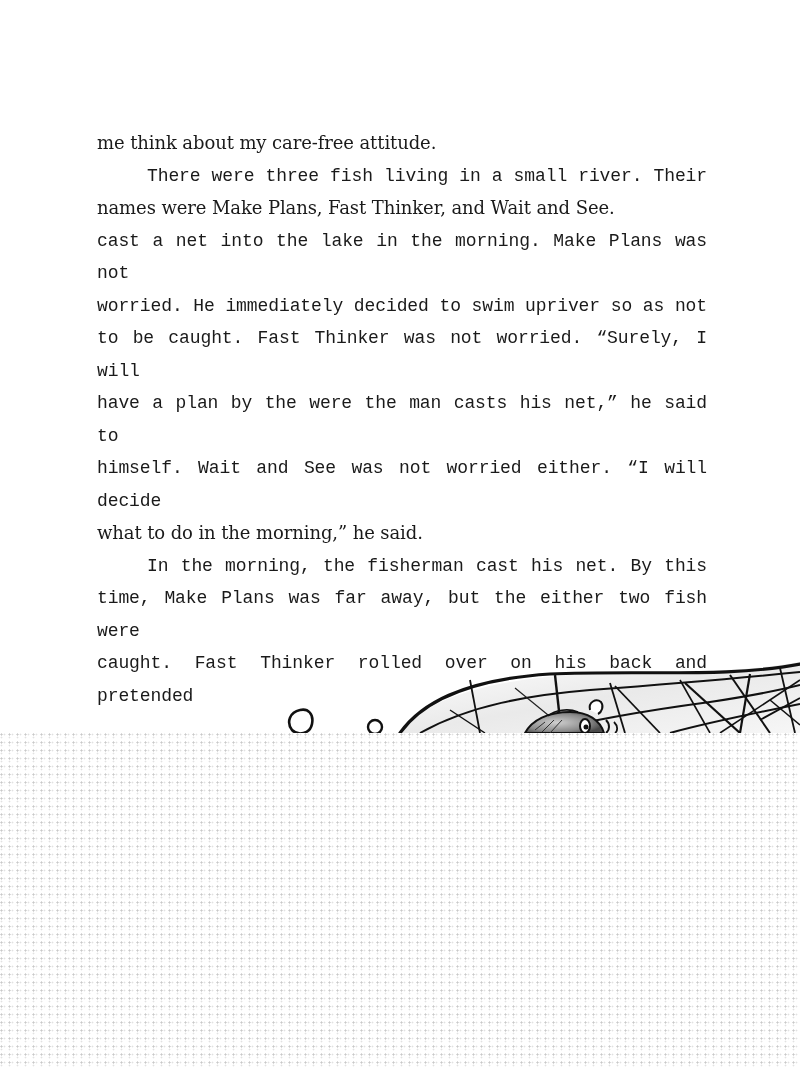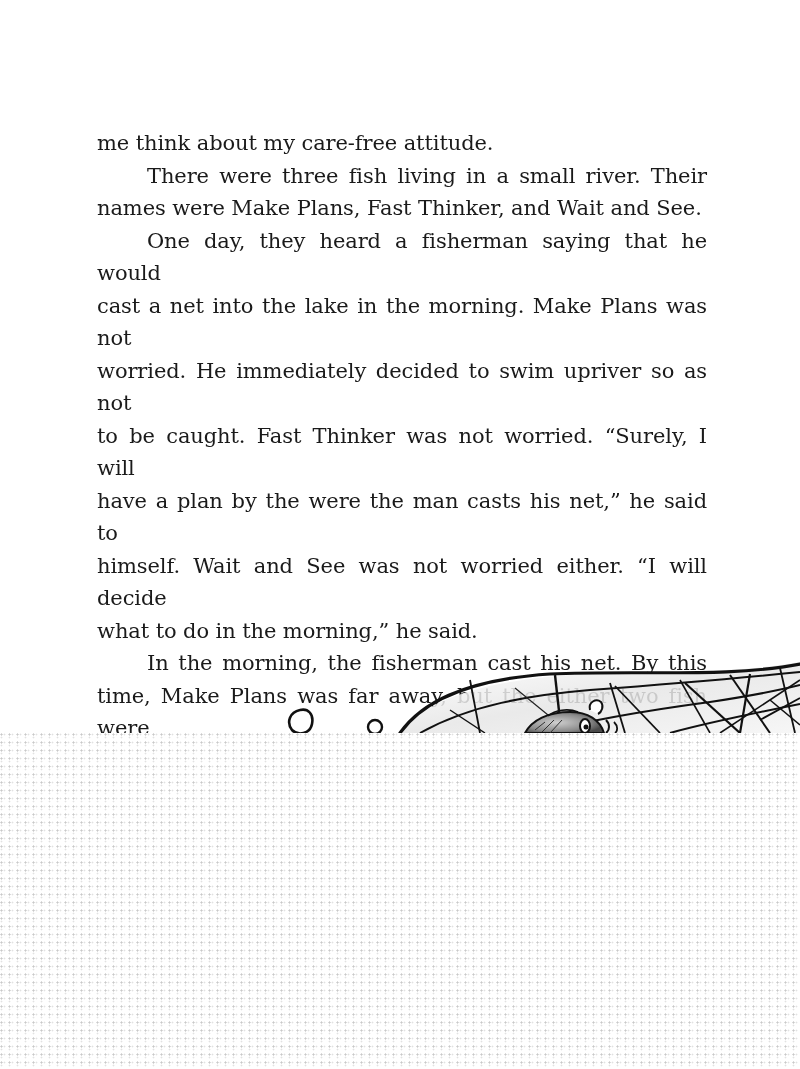--- a/index.html
+++ b/index.html
@@ -21,37 +21,38 @@
       width: 800px;
       height: 733px;
       background: #ffffff;
       overflow: hidden;
     }
     .text-block {
       position: absolute;
       left: 97px;
       top: 127px;
       width: 610px;
-      font-size: 21px;
+      font-size: 18px;
       line-height: 32.5px;
       letter-spacing: -0.1px;
     }
     .para {
       margin: 0;
       text-align: justify;
       text-align-last: left;
     }
     .line {
       display: block;
       white-space: nowrap;
     }
     .line.justify {
       text-align: justify;
       text-align-last: justify;
       white-space: normal;
+      font-family: Liberation Mono, monospace;
     }
     .illustration {
       position: absolute;
       left: 270px;
       top: 650px;
       width: 530px;
       height: 83px;
       overflow: hidden;
     }
     .dots-area {
@@ -77,21 +78,20 @@
     <p class="para">
       <span class="line">me think about my care-free attitude.</span>
     </p>
 
     <p class="para">
       <span class="line justify" style="text-indent:50px">There were three fish living in a small river. Their</span>
       <span class="line">names were Make Plans, Fast Thinker, and Wait and See.</span>
     </p>
 
     <p class="para">
-      <span class="line justify" style="text-indent:50px">One day, they heard a fisherman saying that he would</span>
       <span class="line justify">cast a net into the lake in the morning. Make Plans was not</span>
       <span class="line justify">worried. He immediately decided to swim upriver so as not</span>
       <span class="line justify">to be caught. Fast Thinker was not worried. “Surely, I will</span>
       <span class="line justify">have a plan by the were the man casts his net,” he said to</span>
       <span class="line justify">himself. Wait and See was not worried either. “I will decide</span>
       <span class="line">what to do in the morning,” he said.</span>
     </p>
 
     <p class="para">
       <span class="line justify" style="text-indent:50px">In the morning, the fisherman cast his net. By this</span>

